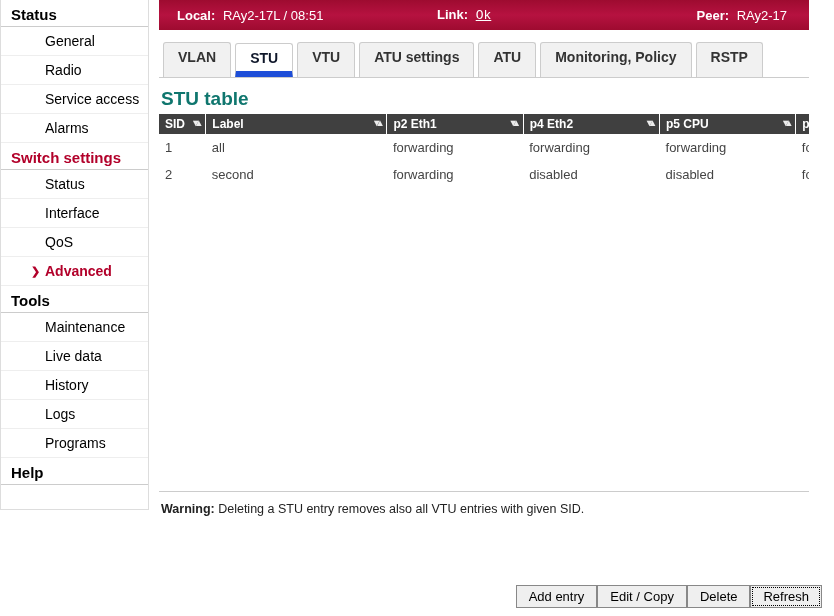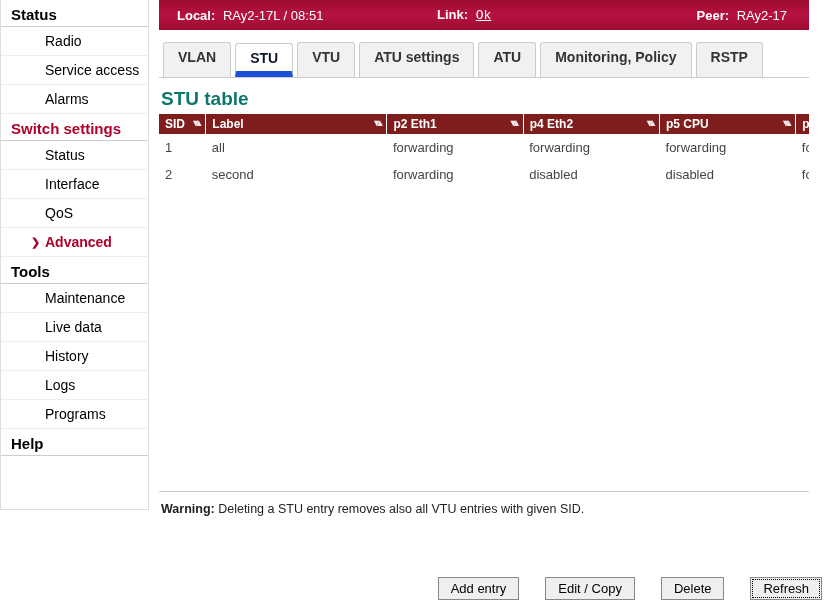--- a/index.html
+++ b/index.html
@@ -107,21 +107,21 @@
     font-weight: bold;
     font-size: 19px;
     padding: 4px 0 4px 2px;
   }
   table.stu {
     border-collapse: collapse;
     width: 680px;
     table-layout: fixed;
   }
   table.stu th {
-    background: #7f1d1d;
+    background: #404040;
     color: #fff;
     font-weight: bold;
     text-align: left;
     padding: 3px 6px;
     font-size: 12px;
     border-right: 1px solid #fff;
     position: relative;
     white-space: nowrap;
     overflow: hidden;
   }
@@ -149,24 +149,24 @@
   .col-last { width: 40px;}
   
   .warning-line {
     padding: 10px 0 0 2px;
     font-size: 12.5px;
     color: #222;
   }
   .warning-line b { font-weight: bold;}
   .actions {
     position: absolute;
-    bottom: 16px;
+    bottom: 8px;
     right: 12px;
     display:flex;
-    gap: 26px;
+    gap: 0;
     margin-top: 28px;
   }
   .actions button {
     font-family: Arial, Helvetica, sans-serif;
     font-size: 13px;
     padding: 3px 12px;
     background: #efefef;
     border: 1px solid #888;
     cursor: pointer;
   }
@@ -176,20 +176,21 @@
   }
 </style>
 </head>
 <body>
 
 <div class="layout">
 
   <div class="sidebar">
     <div class="nav-section">Status</div>
 
+    <div class="nav-item">General</div>
     <div class="nav-item">Radio</div>
     <div class="nav-item">Service access</div>
     <div class="nav-item">Alarms</div>
 
     <div class="nav-section active">Switch settings</div>
     <div class="nav-item">Status</div>
     <div class="nav-item">Interface</div>
     <div class="nav-item">QoS</div>
     <div class="nav-item active">Advanced</div>
 

